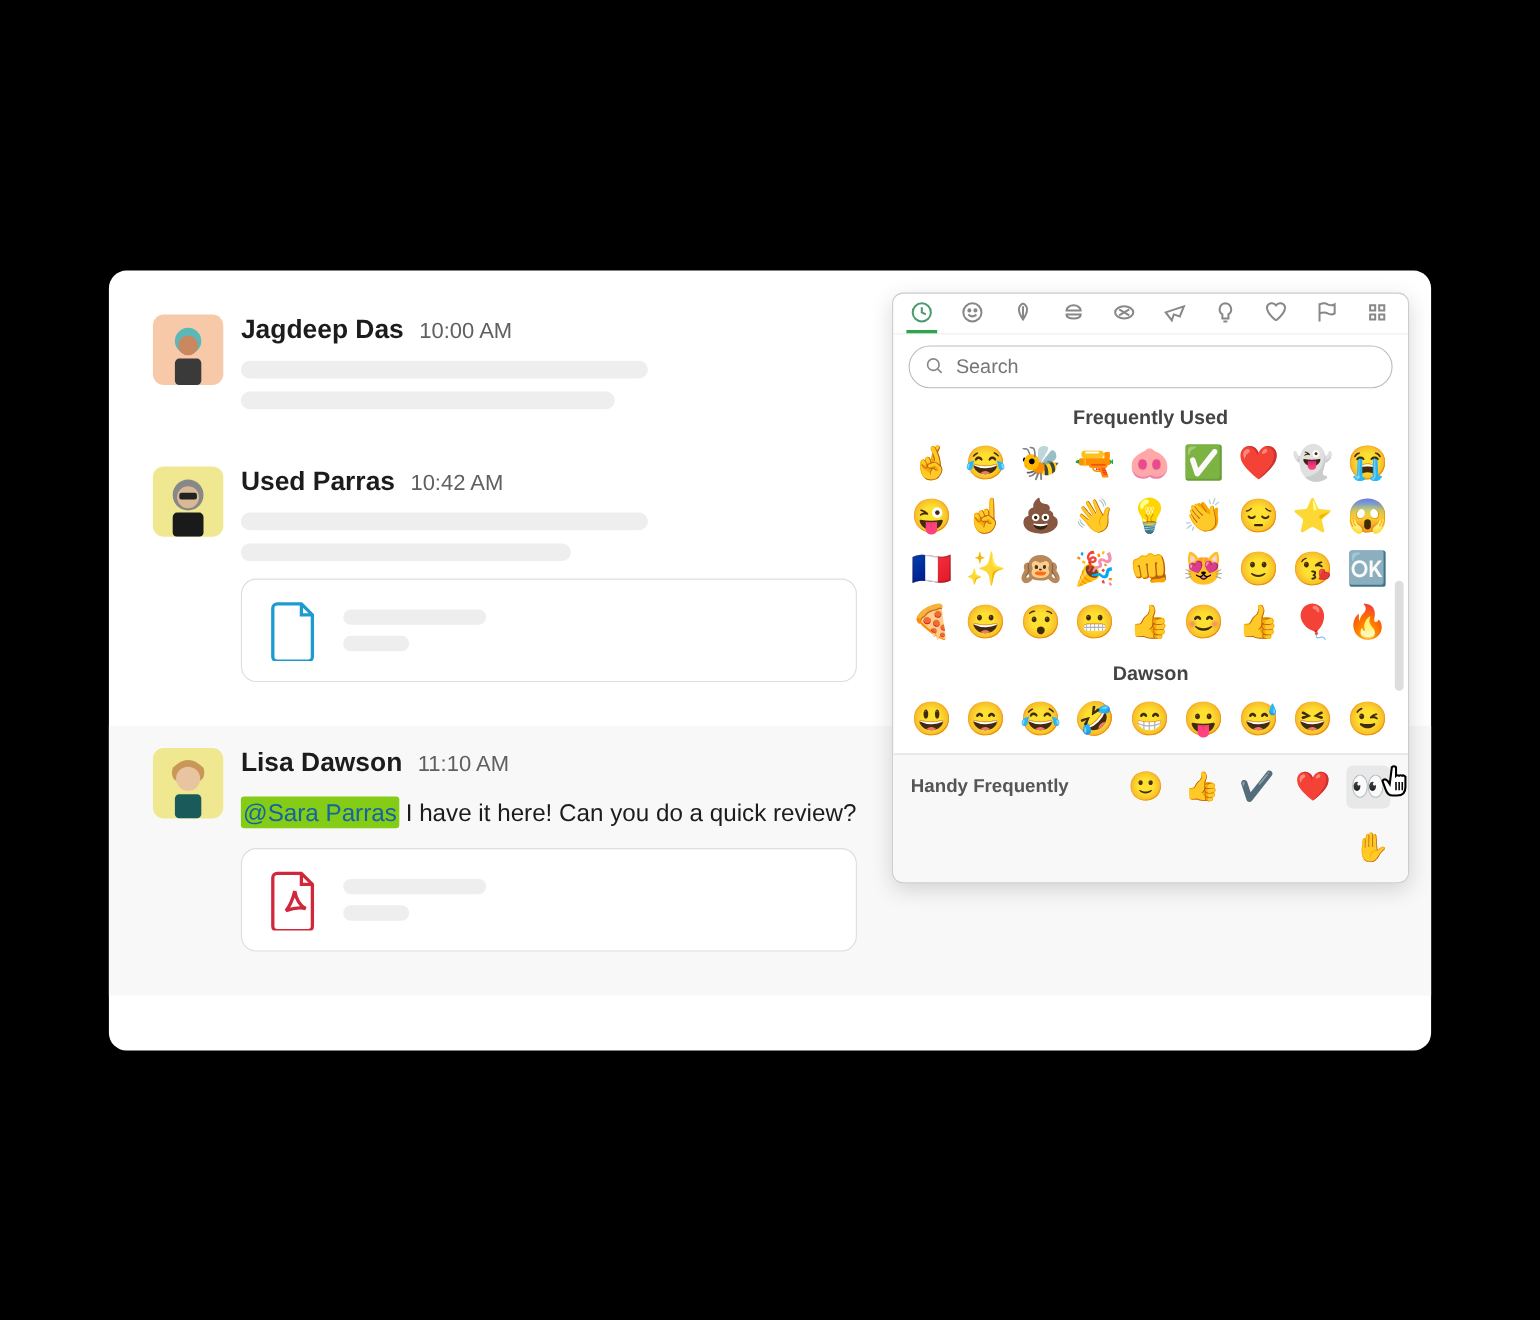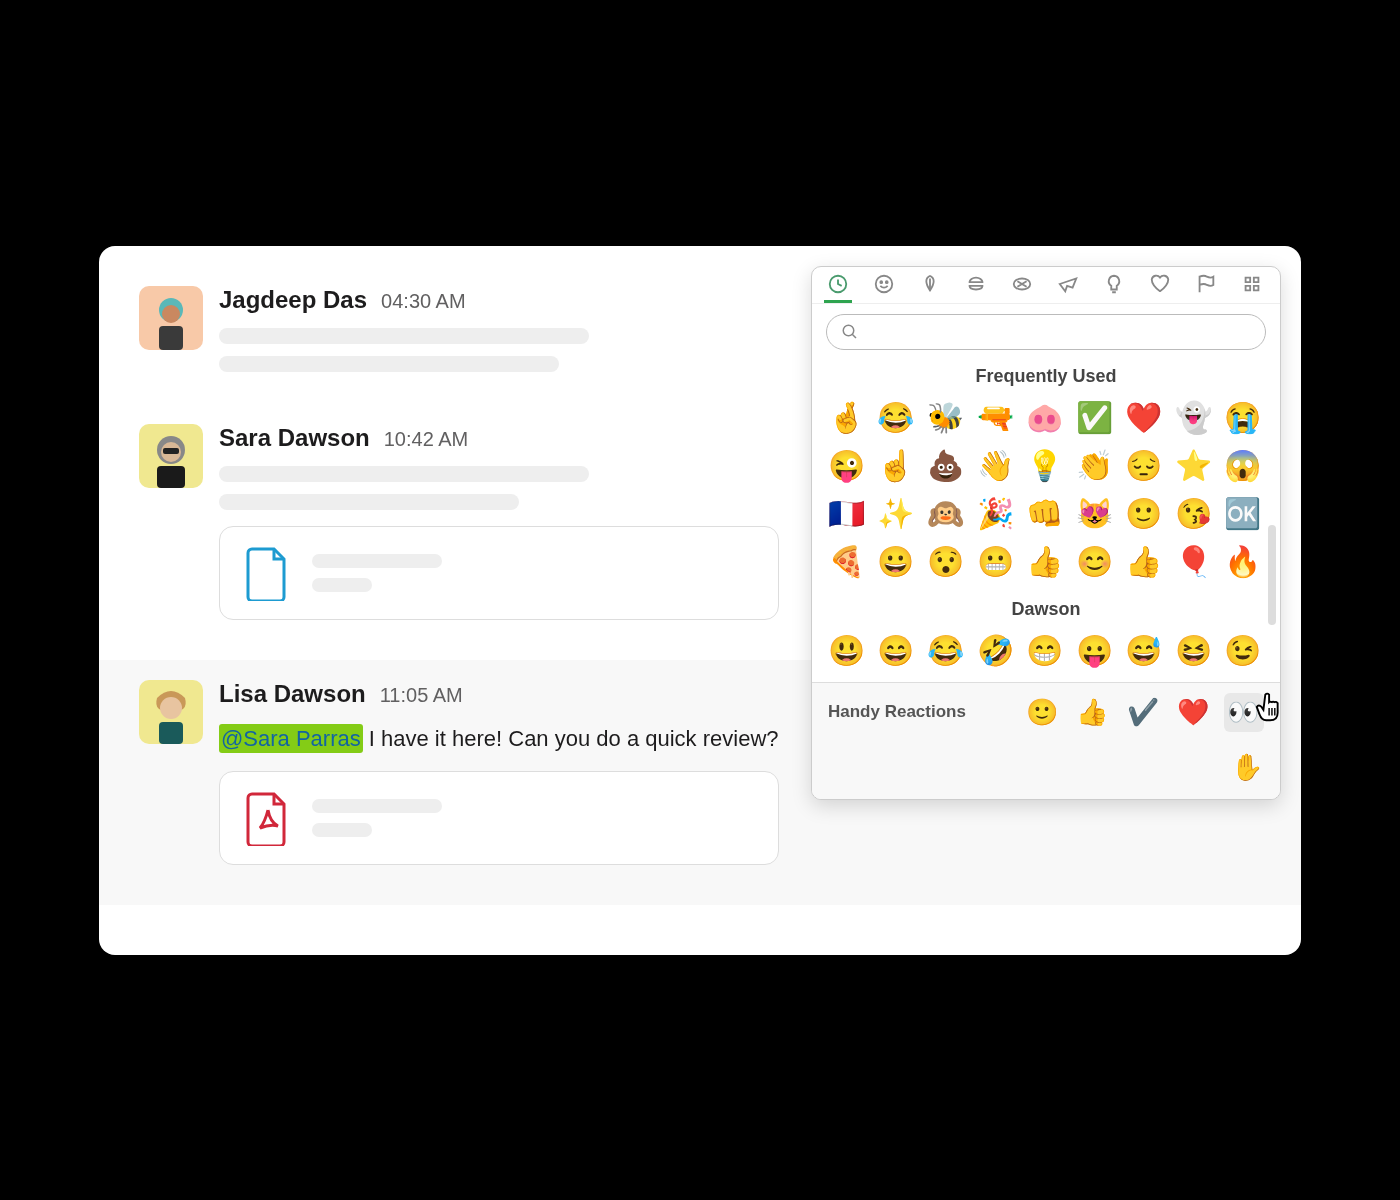--- a/index.html
+++ b/index.html
@@ -197,39 +197,39 @@
     <div class="avatar" style="background:#f8c9a8;display:flex;align-items:center;justify-content:center;">
       <svg viewBox="0 0 64 64" width="64" height="64">
           <circle cx="32" cy="24" r="12" fill="#5ab8b8"></circle>
           <circle cx="32" cy="28" r="9" fill="#c98860"></circle>
           <rect x="20" y="40" width="24" height="24" fill="#3a3a3a" rx="4"></rect>
         </svg>
     </div>
     <div class="msg-body">
       <div class="msg-header">
         <span class="sender-name">Jagdeep Das</span>
-        <span class="timestamp">04:30 AM</span>
+        <span class="timestamp">10:00 AM</span>
       </div>
       <div class="placeholder-line" style="width:370px"></div>
       <div class="placeholder-line" style="width:340px"></div>
     </div>
   </div>
 
   <div class="message">
     <div class="avatar" style="background:#f0e890;display:flex;align-items:center;justify-content:center;">
       <svg viewBox="0 0 64 64" width="64" height="64">
           <circle cx="32" cy="26" r="14" fill="#888"></circle>
           <circle cx="32" cy="28" r="10" fill="#d9b896"></circle>
           <rect x="24" y="24" width="16" height="6" fill="#222" rx="2"></rect>
           <rect x="18" y="42" width="28" height="22" fill="#1a1a1a" rx="4"></rect>
         </svg>
     </div>
     <div class="msg-body">
       <div class="msg-header">
-        <span class="sender-name">Sara Dawson</span>
+        <span class="sender-name">Used Parras</span>
         <span class="timestamp">10:42 AM</span>
       </div>
       <div class="placeholder-line" style="width:370px"></div>
       <div class="placeholder-line" style="width:300px"></div>
       <div class="attachment">
         <div class="file-icon">
           <svg viewBox="0 0 48 56" width="48" height="56" fill="none" stroke="#1d9bd1" stroke-width="3">
             <path d="M8 4 h22 l10 10 v38 a4 4 0 0 1 -4 4 h-28 a4 4 0 0 1 -4 -4 v-44 a4 4 0 0 1 4 -4 z"></path>
             <path d="M30 4 v10 h10"></path>
           </svg>
@@ -283,21 +283,21 @@
     <div class="avatar" style="background:#f0e890;display:flex;align-items:center;justify-content:center;">
       <svg viewBox="0 0 64 64" width="64" height="64">
           <path d="M18 18 q14 -14 28 0 q4 14 -14 14 q-18 0 -14 -14" fill="#c99858"></path>
           <circle cx="32" cy="28" r="11" fill="#e8c4a0"></circle>
           <rect x="20" y="42" width="24" height="22" fill="#1a5a5a" rx="4"></rect>
         </svg>
     </div>
     <div class="msg-body">
       <div class="msg-header">
         <span class="sender-name">Lisa Dawson</span>
-        <span class="timestamp">11:05 AM</span>
+        <span class="timestamp">11:10 AM</span>
       </div>
       <div class="msg-text">
         <span class="mention">@Sara Parras</span><span> I have it here! Can you do a quick review?</span>
       </div>
       <div class="attachment">
         <div class="file-icon">
           <svg viewBox="0 0 48 56" width="48" height="56" fill="none" stroke="#d1273a" stroke-width="3">
             <path d="M8 4 h22 l10 10 v38 a4 4 0 0 1 -4 4 h-28 a4 4 0 0 1 -4 -4 v-44 a4 4 0 0 1 4 -4 z"></path>
             <path d="M30 4 v10 h10"></path>
             <path d="M24 20 q-3 12 -8 18 q10 -4 18 -2 q-8 -4 -10 -16" fill="none"></path>
@@ -372,20 +372,21 @@
     </div>
 
     <div class="search-wrap">
       <div class="search-box">
         <span>
             <svg width="18" height="18" viewBox="0 0 24 24" fill="none" stroke="#888" stroke-width="2">
               <circle cx="10" cy="10" r="7"></circle>
               <path d="M15 15 l5 5"></path>
             </svg>
           </span>
+        <input type="text" placeholder="Search" style="">
       </div>
     </div>
 
     <div style="position:relative">
       <div class="section-label">Frequently Used</div>
       <div class="emoji-grid" id="grid-frequent">
           <div class="emoji-cell">🤞</div>
           <div class="emoji-cell">😂</div>
           <div class="emoji-cell">🐝</div>
           <div class="emoji-cell">🔫</div>
@@ -435,21 +436,21 @@
           <div class="emoji-cell">😆</div>
           <div class="emoji-cell">😉</div>
         </div>
 
       <div class="scroll-track">
           <div class="scroll-thumb"></div>
         </div>
     </div>
 
     <div class="handy-row">
-      <span class="label">Handy Reactions</span>
+      <span class="label">Handy Frequently</span>
       <span id="handy-slot" style="display:flex;gap:10px;align-items:center">
           <span class="emoji-quick">🙂</span>
           <span class="emoji-quick">👍</span>
           <span class="emoji-quick">✔️</span>
           <span class="emoji-quick">❤️</span>
           <span class="emoji-quick hover">👀</span>
         </span>
     </div>
     <div class="skin-row">
       <span class="emoji-quick">✋</span>

